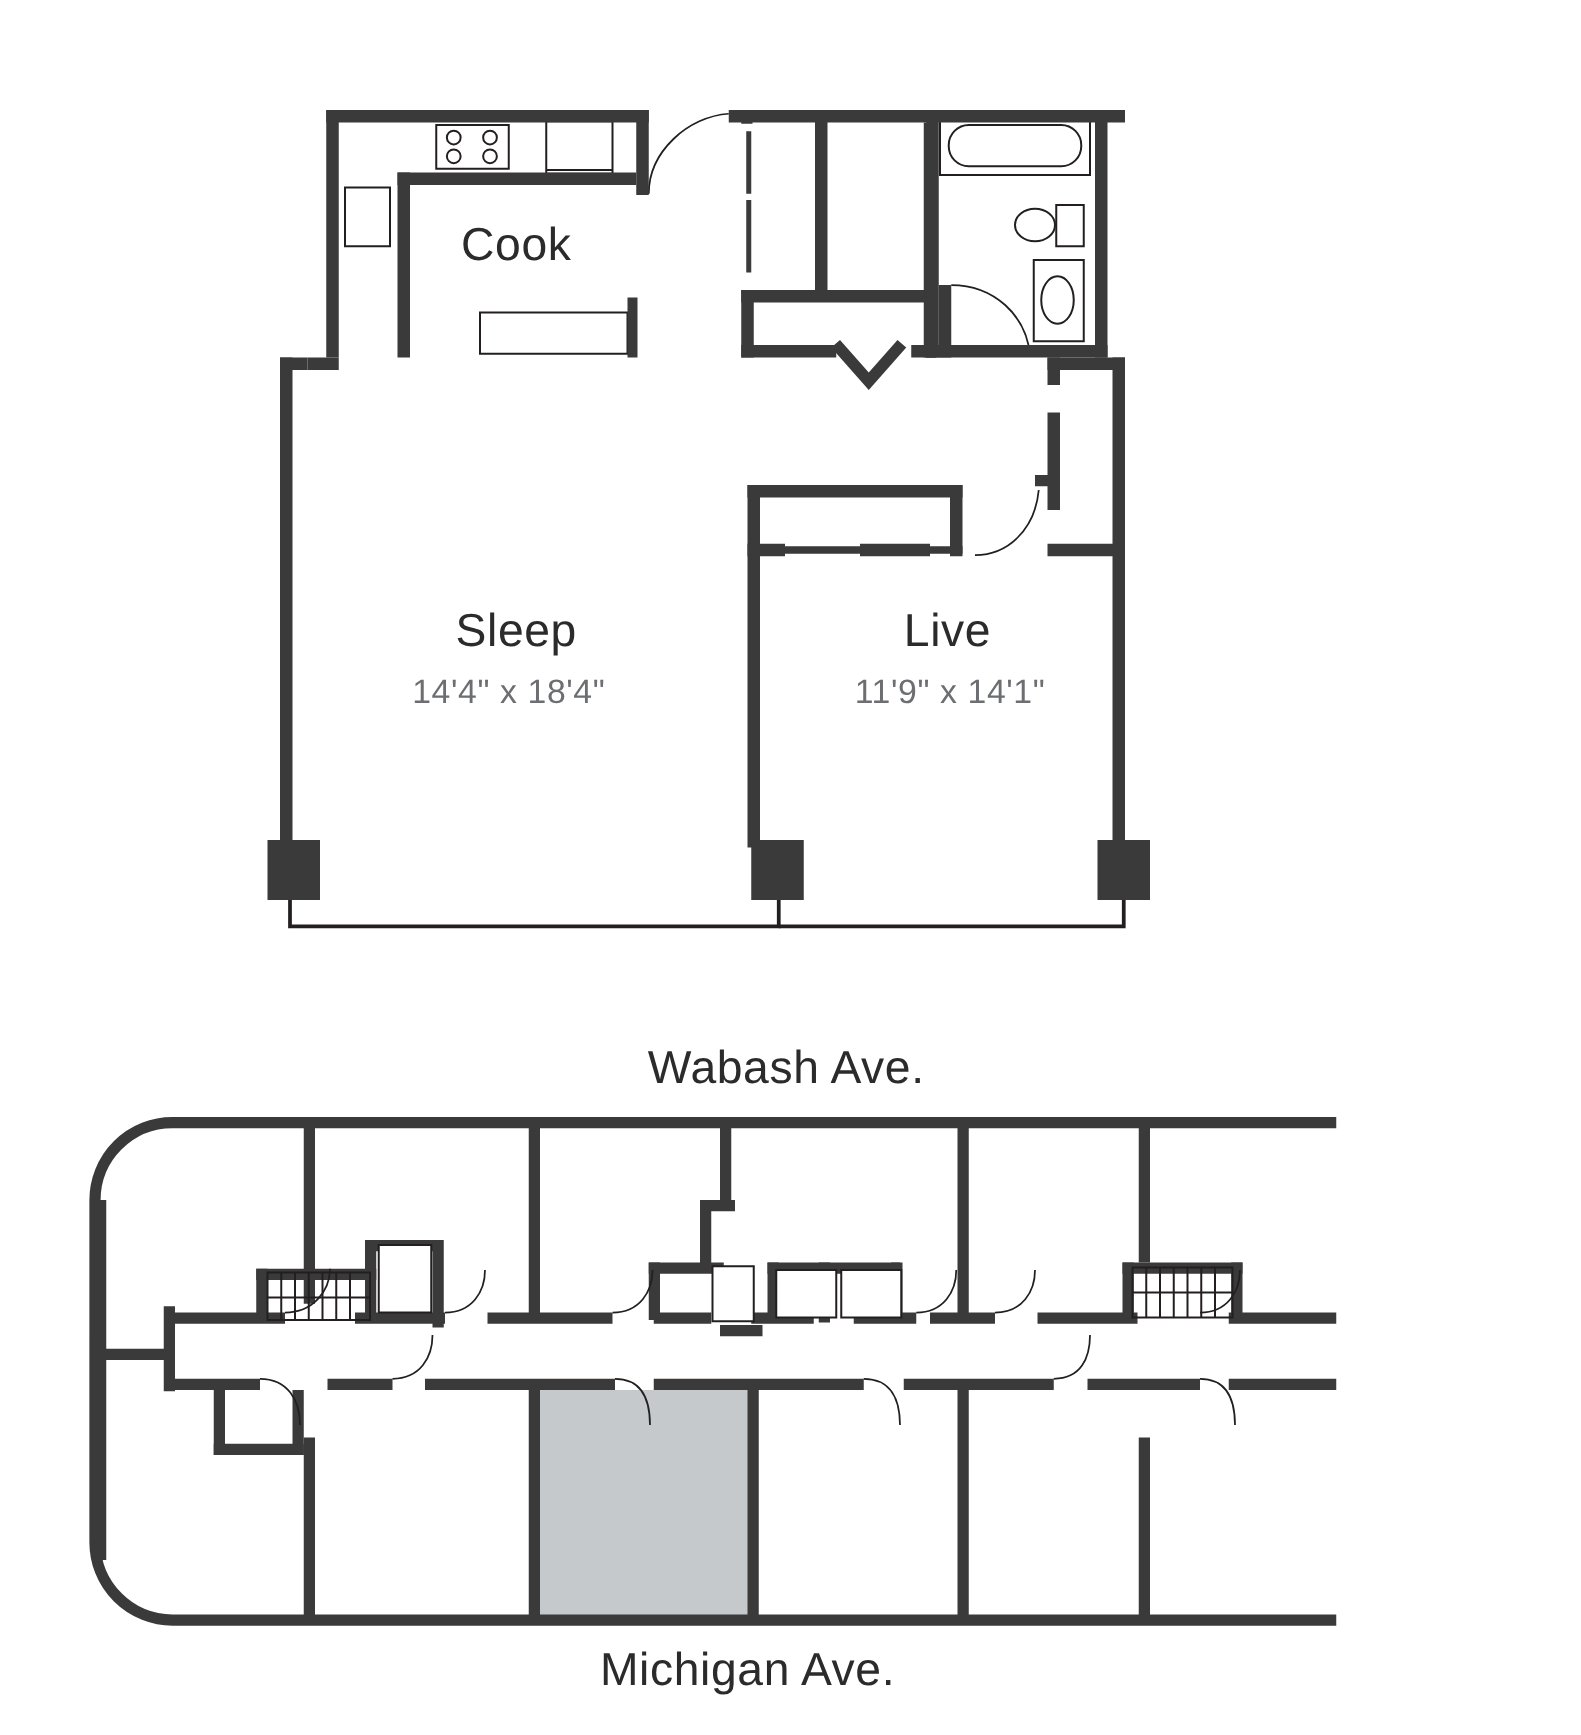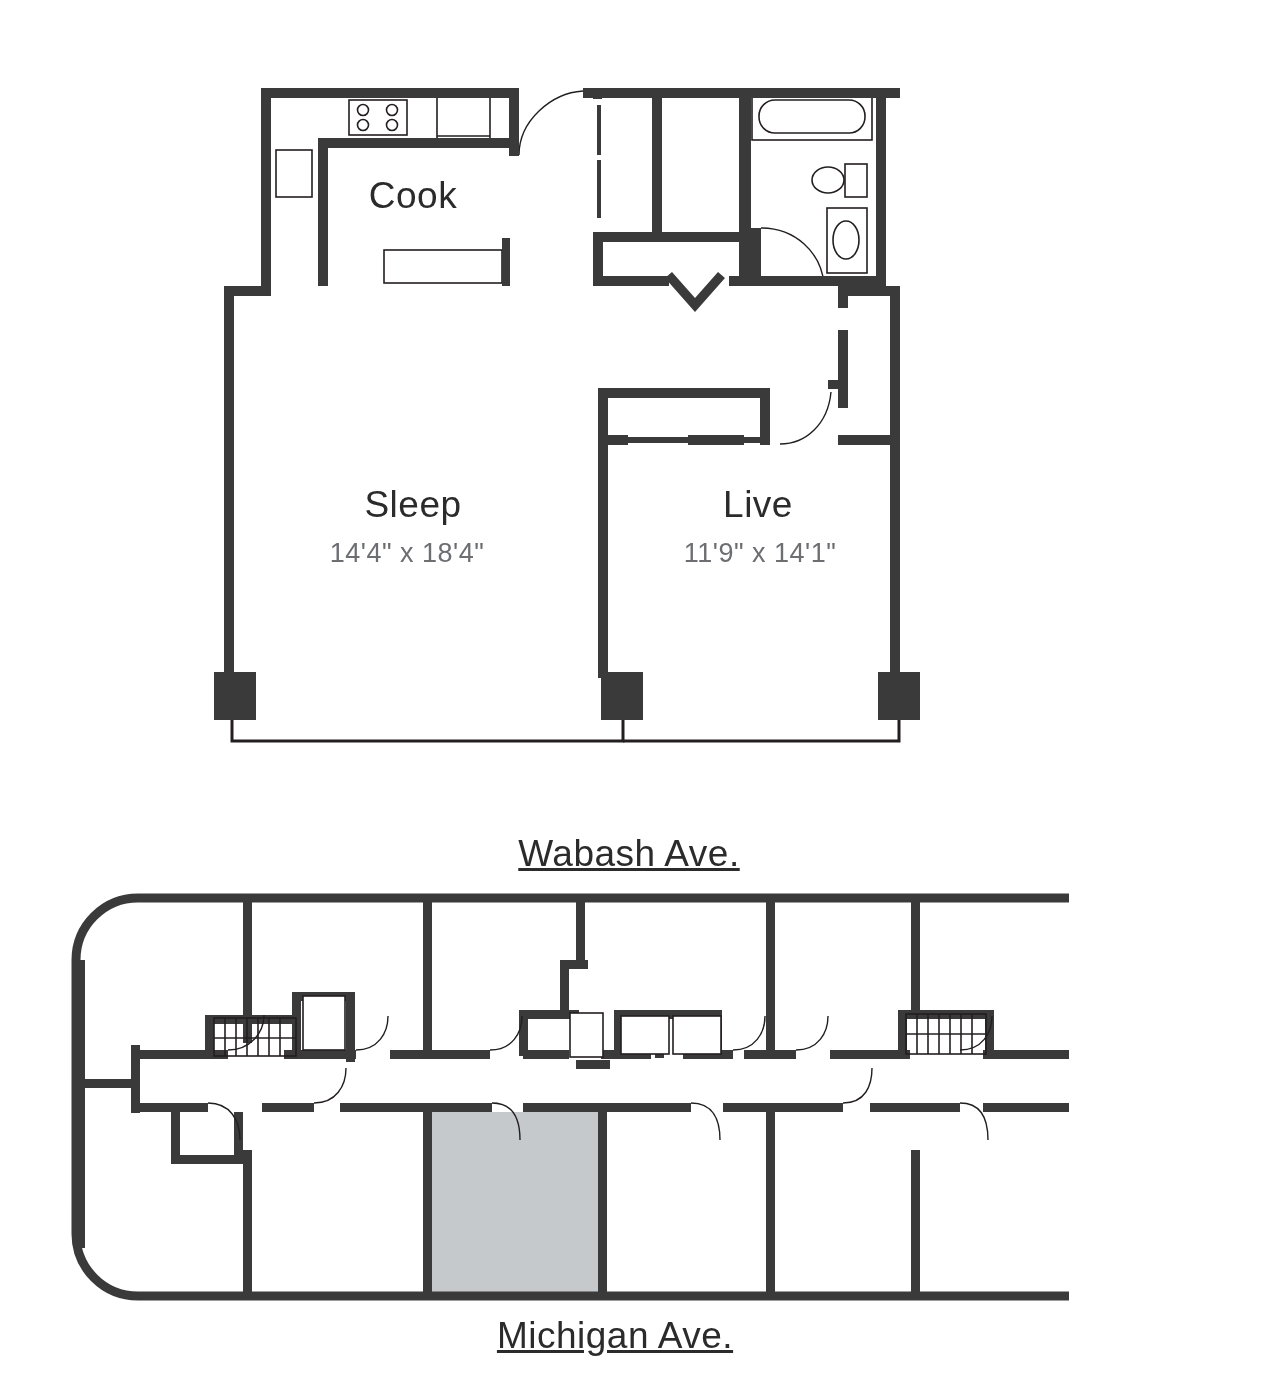--- a/index.html
+++ b/index.html
@@ -40,21 +40,20 @@
   }
   .room-dims {
     font-size: 27px;
     letter-spacing: 0.5px;
     color: #6d6e71;
   }
   .street-name {
     font-size: 37px;
     letter-spacing: 0.5px;
     color: #2b2b2b;
-    text-decoration: underline;
   }
   .ctr { transform: translateX(-50%); }
 </style>
 </head>
 <body>
 
 <div id="page">
 
   <svg class="svg-layer" viewBox="0 0 1265 1388">
 
@@ -287,15 +286,15 @@
   <div class="label room-name ctr" style="left:413px; top:175px;">Cook</div>
 
   <div class="label room-name ctr" style="left:413px; top:484px;">Sleep</div>
   <div class="label room-dims ctr" style="left:407px; top:538px;">14'4" x 18'4"</div>
 
   <div class="label room-name ctr" style="left:758px; top:484px;">Live</div>
   <div class="label room-dims ctr" style="left:760px; top:538px;">11'9" x 14'1"</div>
 
   <div class="label street-name ctr" style="left:629px; top:833px;">Wabash Ave.</div>
 
-  <div class="label street-name ctr" style="left:598px; top:1315px;margin-left:17px;">Michigan Ave.</div>
+  <div class="label street-name ctr" style="left:598px; top:1315px;">Michigan Ave.</div>
 
 </div>
 
 </body></html>

